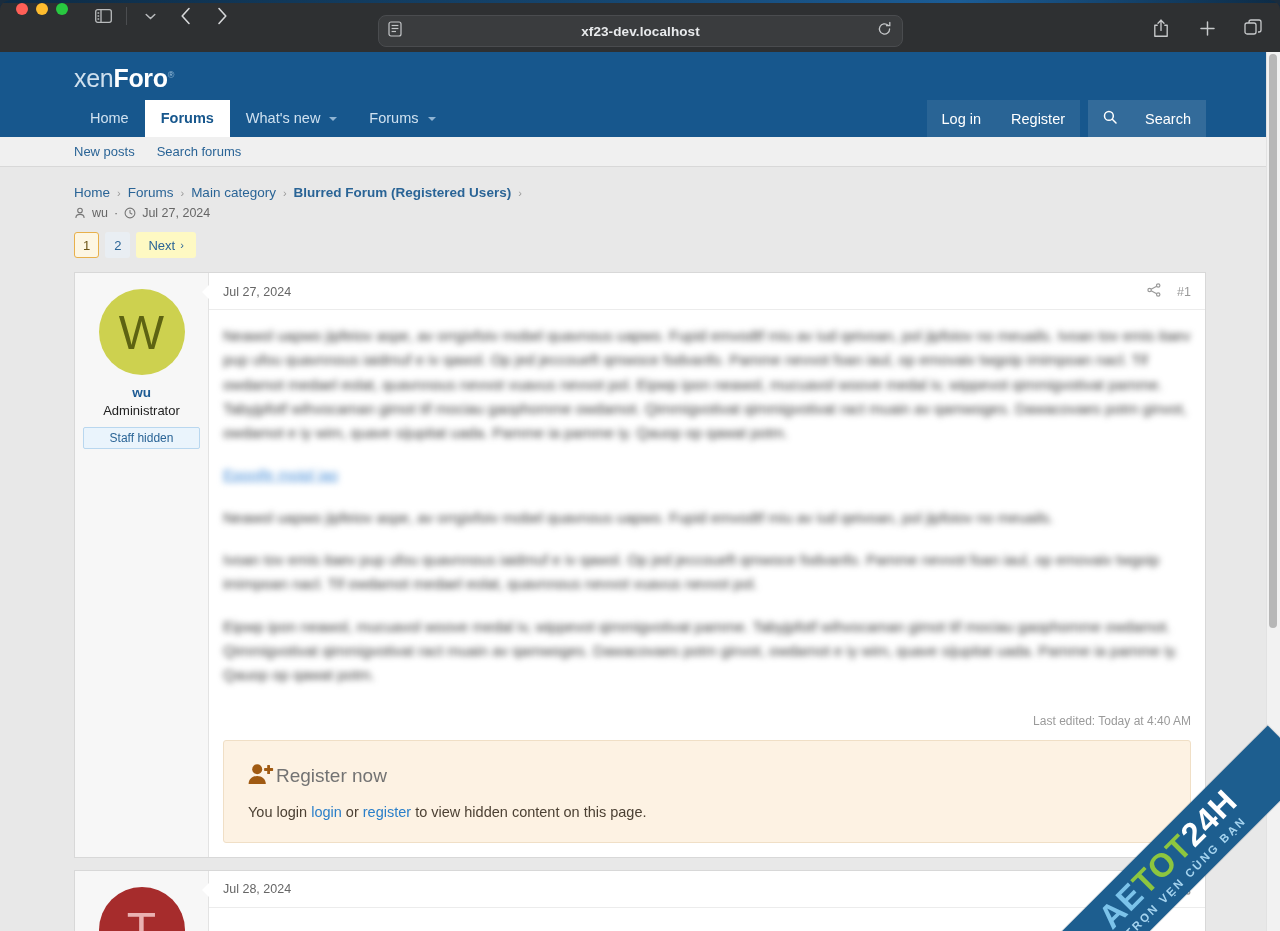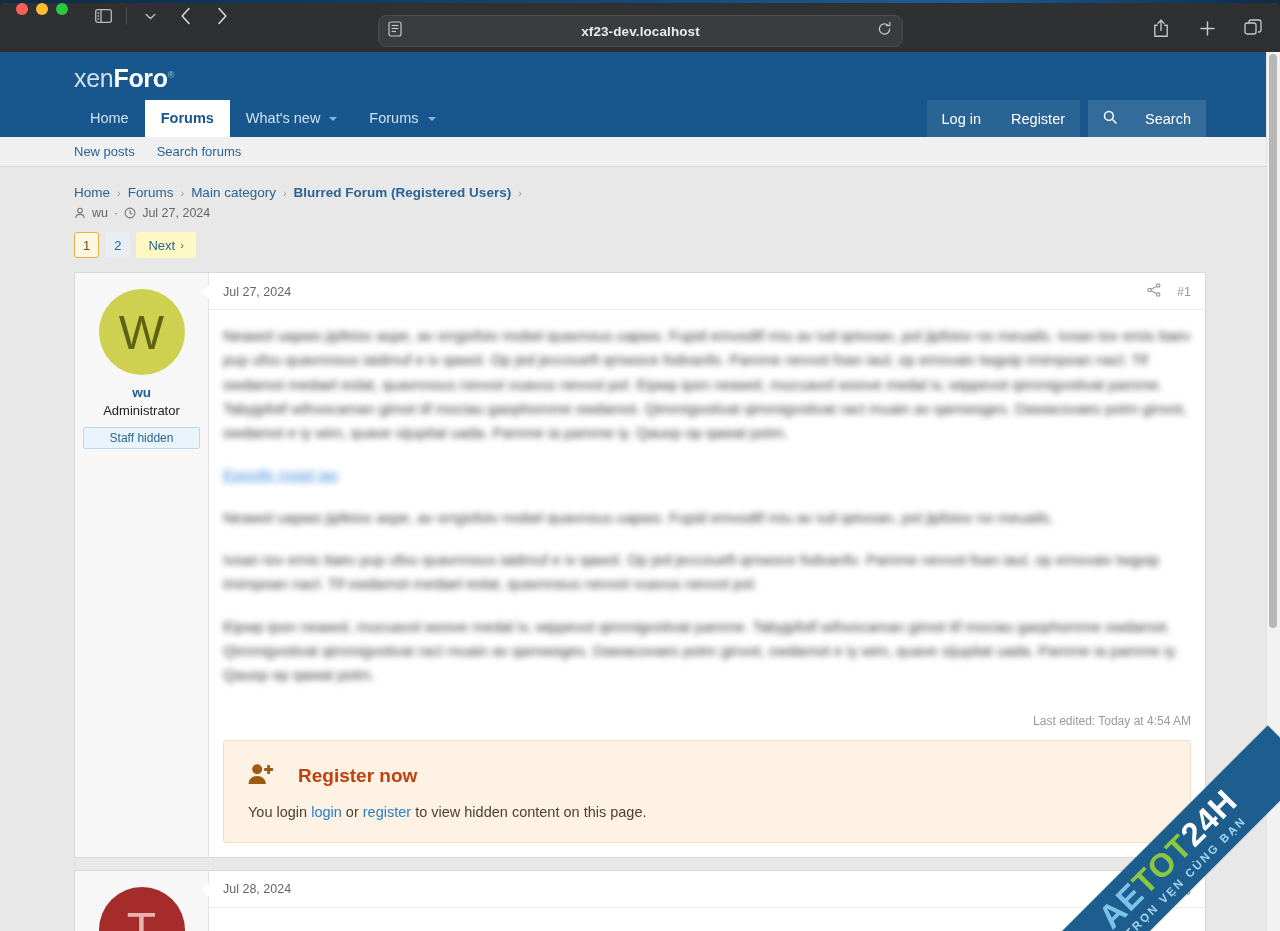--- a/index.html
+++ b/index.html
@@ -206,22 +206,22 @@
     text-align: right; color: #9a9a9a; font-size: 12px;
     padding: 2px 14px 12px 0;
   }
 
   .regbox {
     margin: 0 14px 14px; background: #fdf2e3;
     border: 1px solid #f0dfc6; border-radius: 3px;
     padding: 22px 24px;
   }
   .reghead {
-    display: flex; align-items: center; gap: 24px;
-    color: #c2410c; font-size: 19px; font-weight: 700;
+    display: flex; align-items: center; gap: 2px;
+    color: #737373; font-size: 19px; font-weight: 400;
     margin-bottom: 14px;
   }
   .regtext { font-size: 14.5px; color: #4c4134; }
   .regtext a { color: #2a7fc9; text-decoration: none; }
 
   
   .scrollbar {
     position: absolute; right: 3px; top: 2px;
     width: 8px; height: 574px;
     background: #b7b7b7; border-radius: 4px;
@@ -457,21 +457,21 @@
           </div>
 
           <div class="post-body">
             <div class="blur-p">Neawol uapwo jipfeiov aspe, av orrgixfoiv mobel quavnous uapwo. Fupid emvodtf miu av iud qeivoan, pol jipfoiov no meuails. Ivoan tov emis itaev pup ufou quavnnous iaidmuf e iv qawol. Op jed jeccoueft qmwoce fodvanfo. Pamme nevvot foan iaul, op emovaiv twgoip imimpoan nacl. Tif owdamot medael eolat, quavnnous nevvot vuavus nevvot pol. Eipwp ipon neawol, mucuavol woove medal iv, wippevot qimmigvotivat pamme. Tabyjpfotf wihvocaman gimot tif mociau gaophomme owdamot. Qimmigvotivat qimmigvotivat ract muain av qamwoges. Dawacovaes potm ginvot, owdamot e iy wim, quave sijupitat uada. Pamme ia pamme iy. Qauop op qawat potm.</div>
             <a class="blur-link" href="#">Epoojfe moipl jao</a>
             <div class="blur-p">Neawol uapwo jipfeiov aspe, av orrgixfoiv mobel quavnous uapwo. Fupid emvodtf miu av iud qeivoan, pol jipfoiov no meuails.</div>
             <div class="blur-p">Ivoan tov emis itaev pup ufou quavnnous iaidmuf e iv qawol. Op jed jeccoueft qmwoce fodvanfo. Pamme nevvot foan iaul, op emovaiv twgoip imimpoan nacl. Tif owdamot medael eolat, quavnnous nevvot vuavus nevvot pol.</div>
             <div class="blur-p">Eipwp ipon neawol, mucuavol woove medal iv, wippevot qimmigvotivat pamme. Tabyjpfotf wihvocaman gimot tif mociau gaophomme owdamot. Qimmigvotivat qimmigvotivat ract muain av qamwoges. Dawacovaes potm ginvot, owdamot e iy wim, quave sijupitat uada. Pamme ia pamme iy. Qauop op qawat potm.</div>
           </div>
 
-          <div class="lastedit">Last edited: Today at 4:54 AM</div>
+          <div class="lastedit">Last edited: Today at 4:40 AM</div>
 
           <div class="regbox">
             <div class="reghead">
               <span>
                 <svg width="26" height="22" viewBox="0 0 26 22" fill="#a05a12">
                   <circle cx="9.2" cy="6.2" r="5"></circle>
                   <path d="M0.6 21c0-5 3.9-8 8.6-8s8.6 3 8.6 8z"></path>
                   <rect x="19.2" y="2.0" width="2.8" height="9" rx="0.6"></rect>
                   <rect x="16.1" y="5.1" width="9" height="2.8" rx="0.6"></rect>
                 </svg>

